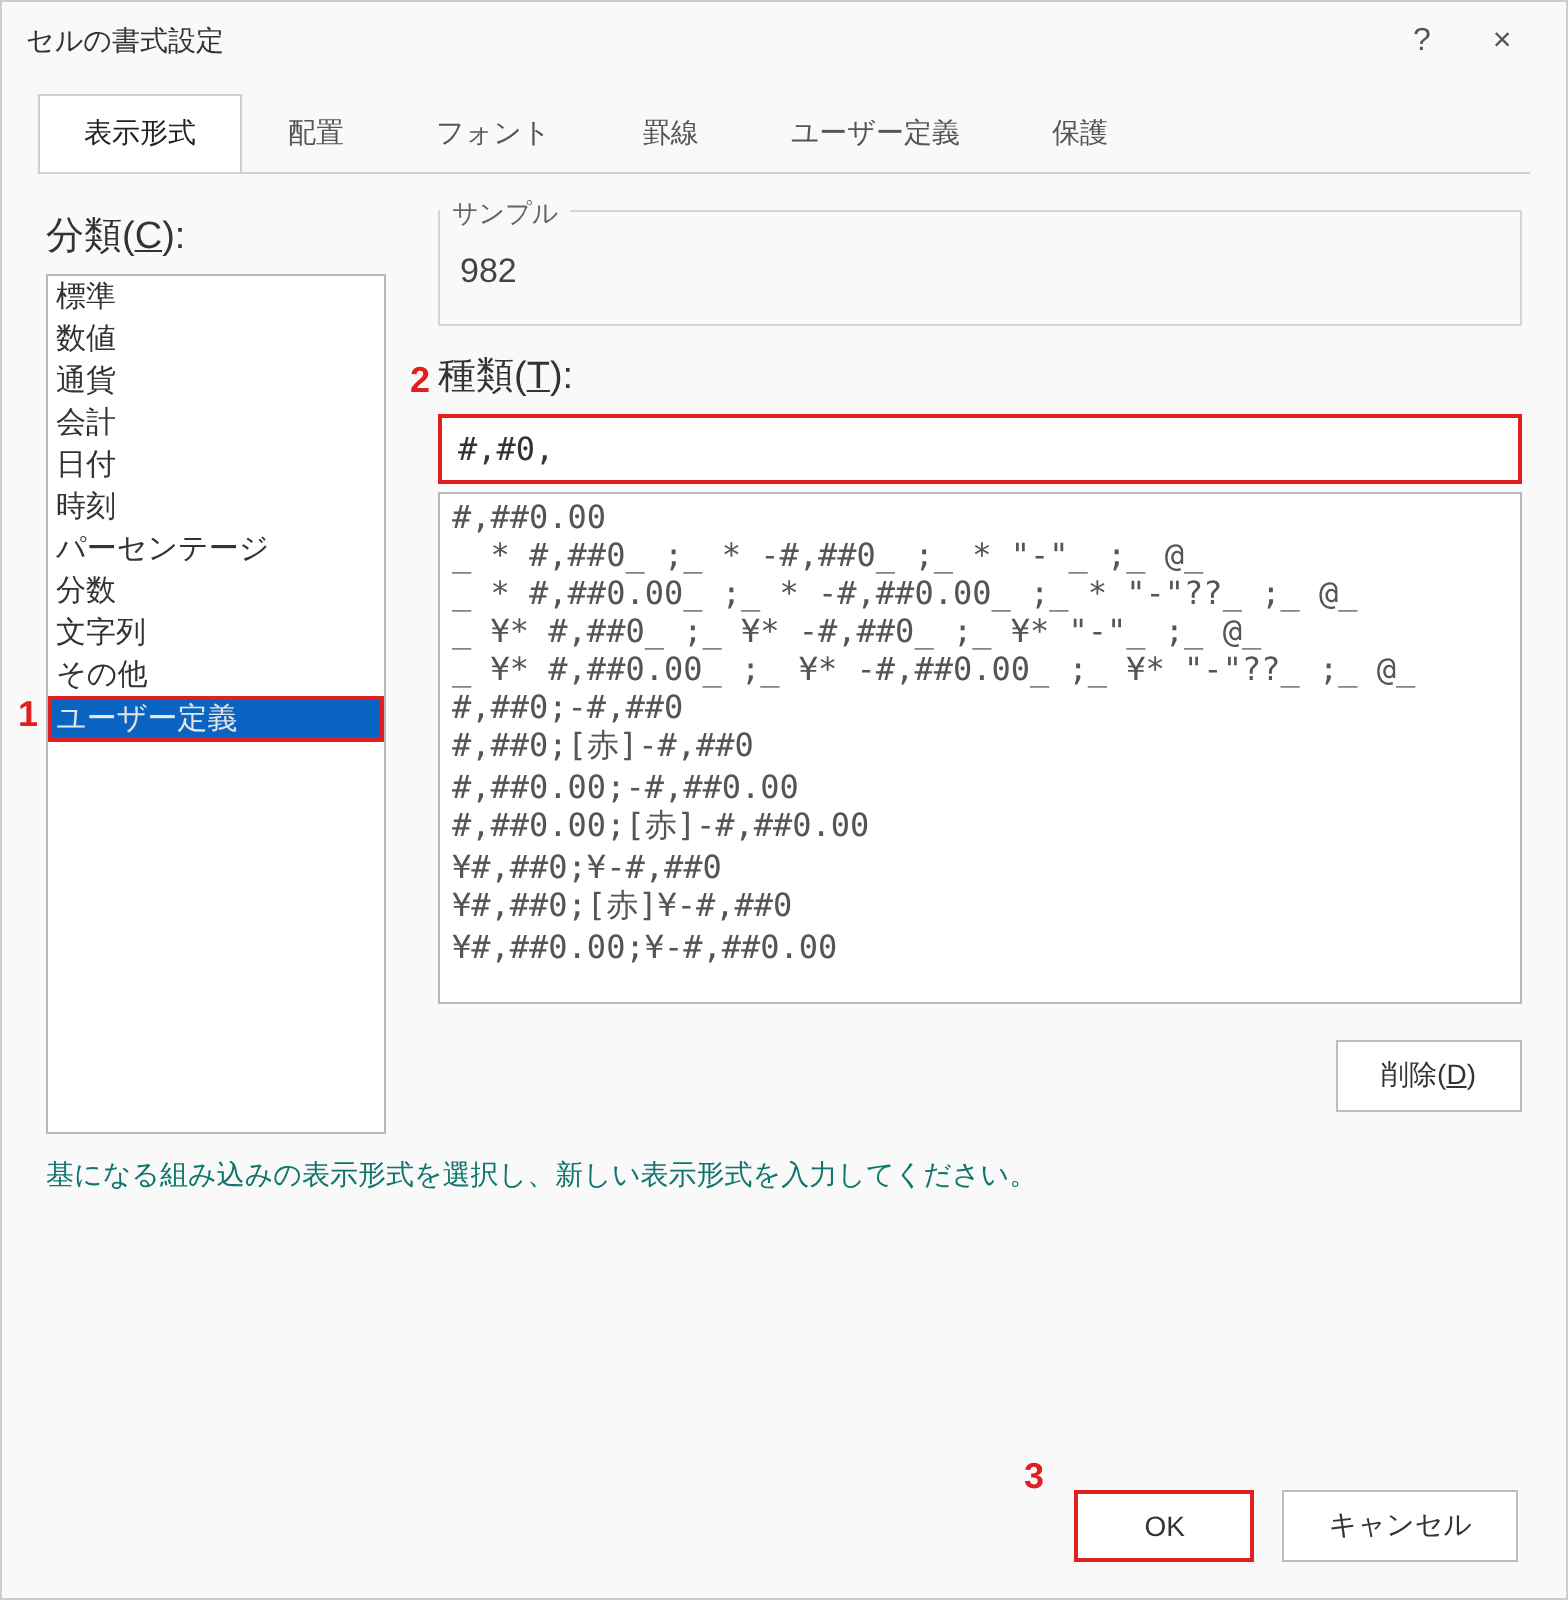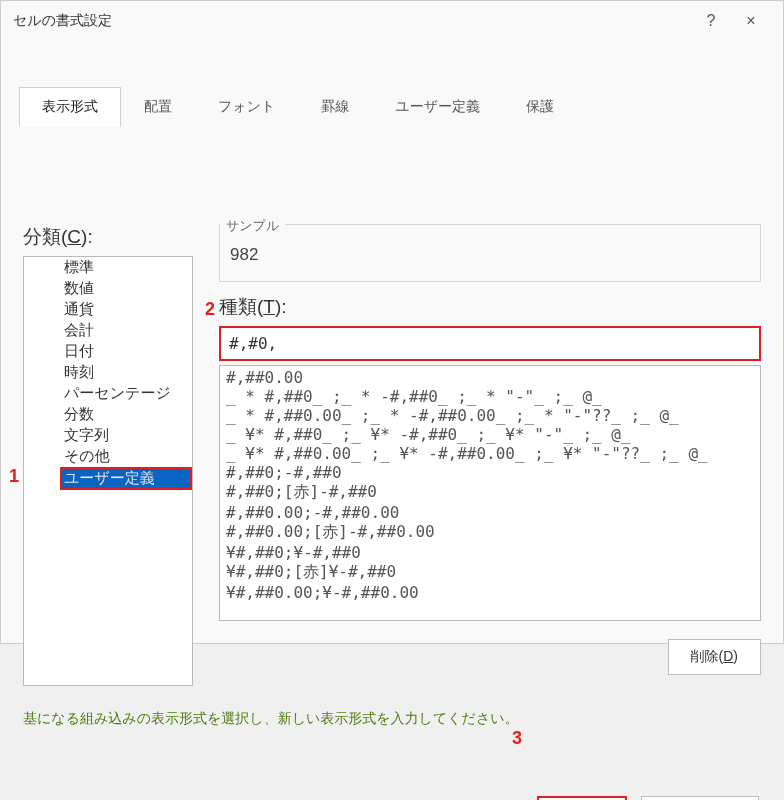--- a/index.html
+++ b/index.html
@@ -6,26 +6,25 @@
     body {
       font-family: "Yu Gothic UI", "Meiryo", sans-serif;
       font-size: 13px;
       background: #f0f0f0;
       width: 784px;
       height: 800px;
       overflow: hidden;
     }
     .dialog {
       width: 784px;
-      height: 644px;
+      height: 800px;
       background: #f9f9f9;
       border: 1px solid #ccc;
       display: flex;
       flex-direction: column;
-      gap: 40px;
     }
     .titlebar {
       display: flex;
       align-items: center;
       padding: 8px 12px;
       background: #f9f9f9;
       height: 40px;
     }
     .titlebar-title {
       flex: 1;
@@ -94,21 +93,20 @@
       font-size: 15px;
     }
     .listbox::-webkit-scrollbar { width: 16px; }
     .listbox::-webkit-scrollbar-track { background: #f0f0f0; }
     .listbox::-webkit-scrollbar-thumb { background: #c8c8c8; }
     .list-item {
       padding: 1px 4px;
       color: #333;
       cursor: pointer;
       white-space: nowrap;
-      margin-left: 36px;
     }
     .list-item.selected {
       background: #0a64c2;
       color: #e5e5e5;
     }
     .list-item.redbox {
       border: 2px solid #e02020;
       padding: 0 2px;
     }
     .fieldset {
@@ -170,22 +168,22 @@
       background: #fff;
       border: 1px solid #bdbdbd;
       font-size: 14px;
       color: #333;
       cursor: pointer;
       min-width: 90px;
       text-align: center;
     }
     .hint {
       font-size: 14px;
-      color: #4d7c0f;
-      margin-top: 24px;
+      color: #0f766e;
+      margin-top: 12px;
     }
     .footer {
       display: flex;
       justify-content: flex-end;
       gap: 14px;
       padding: 18px 24px;
     }
     .ok-btn {
       border: 2px solid #e02020;
     }

